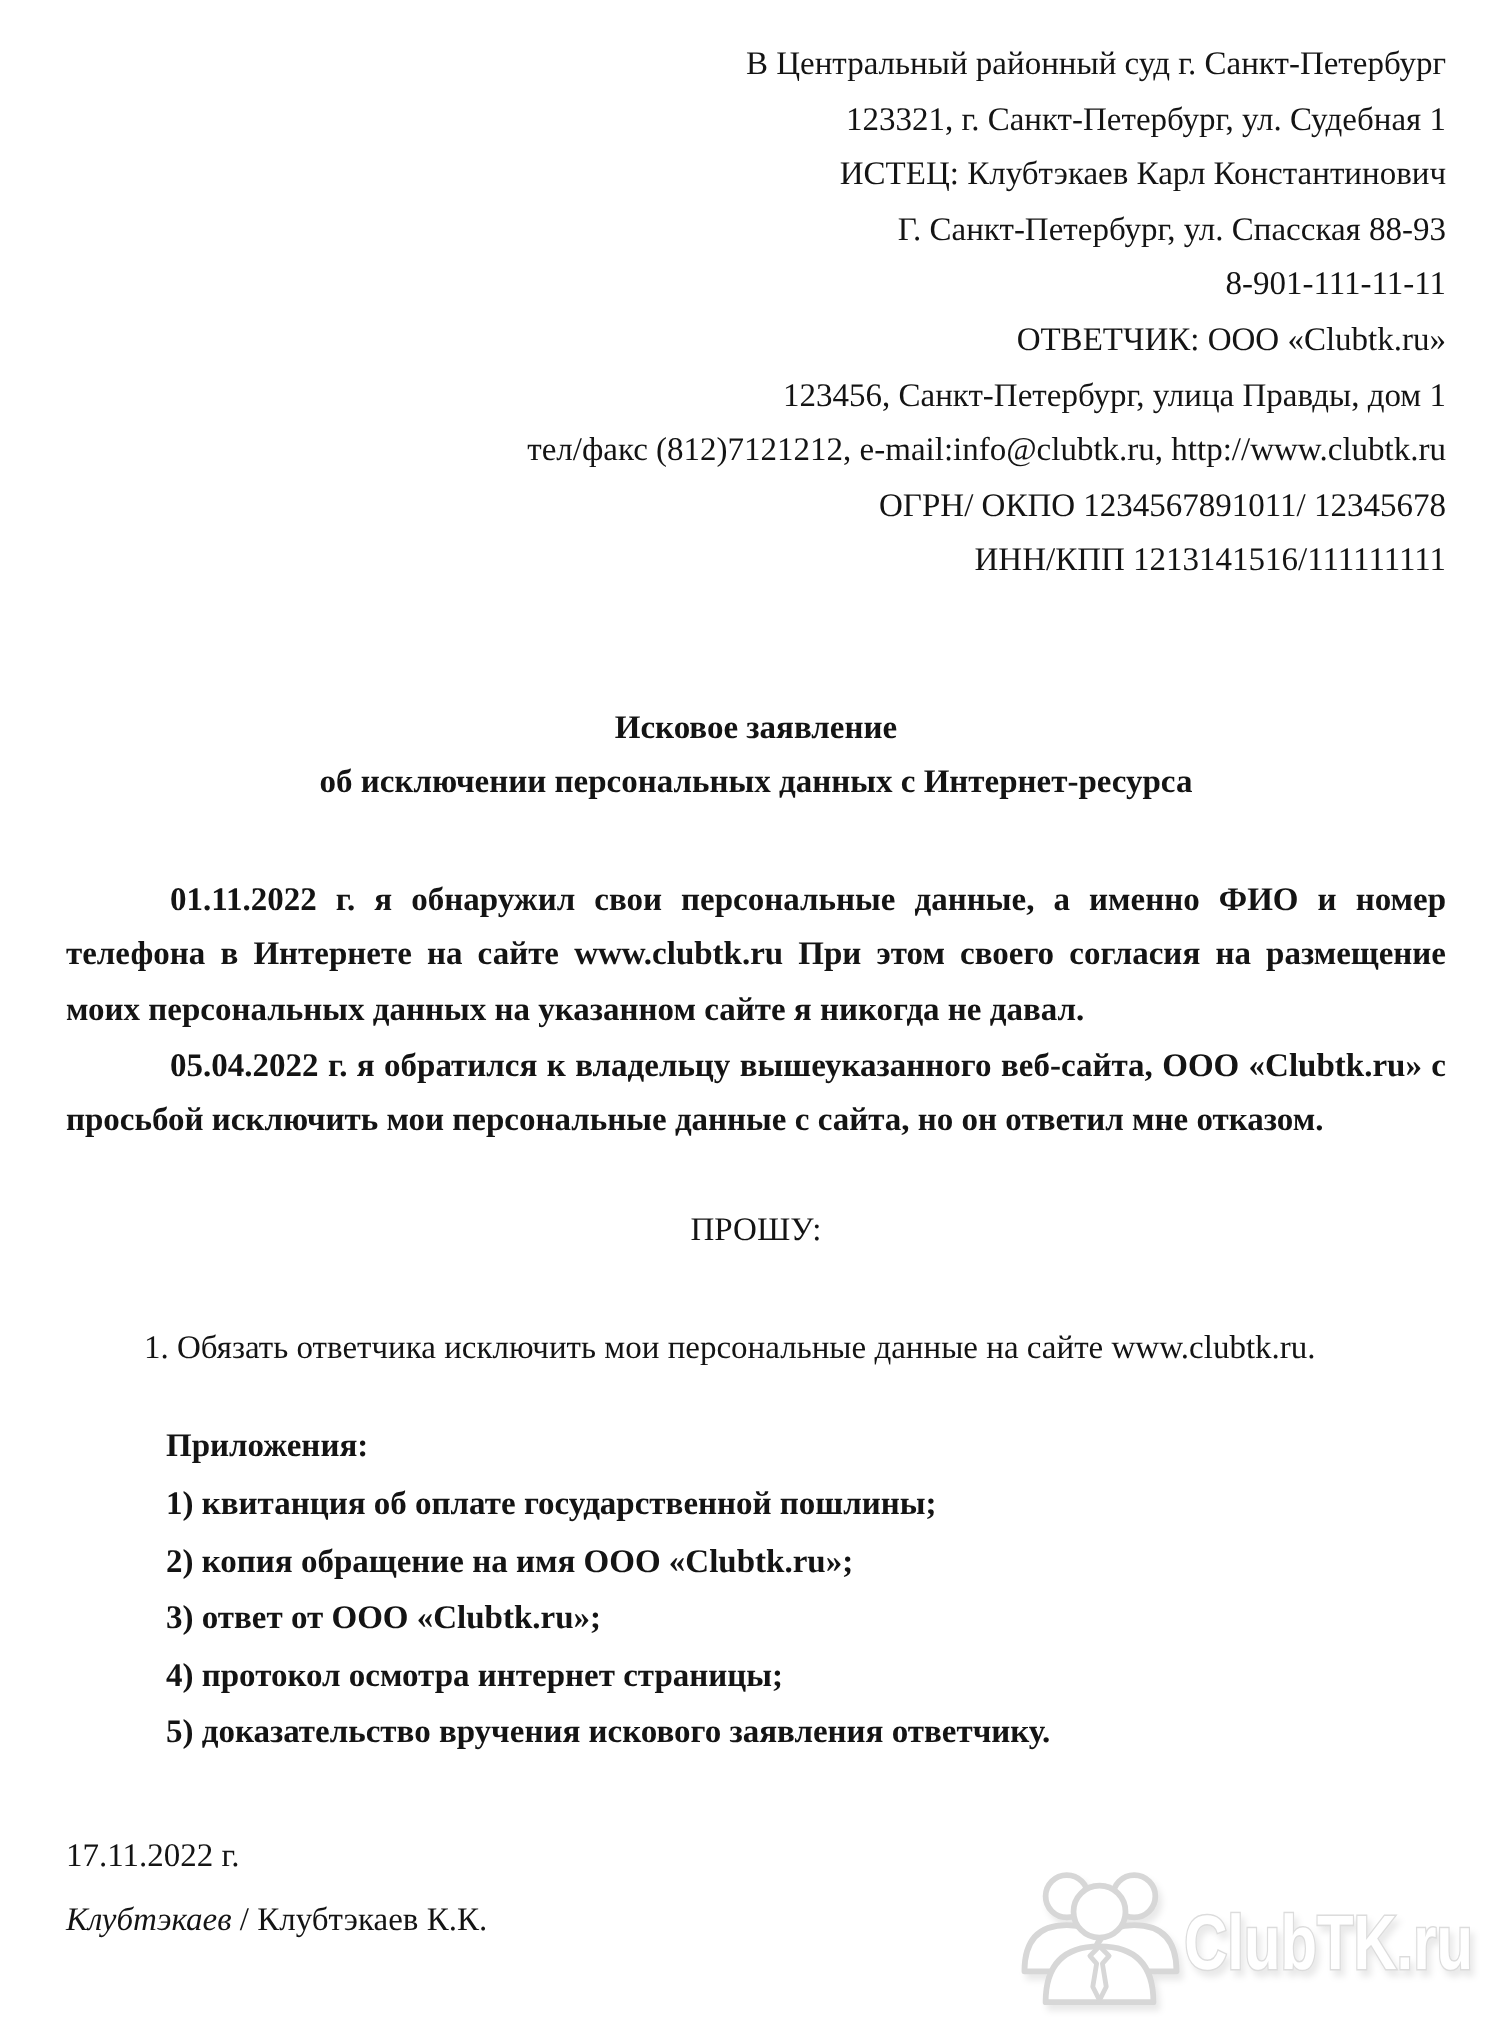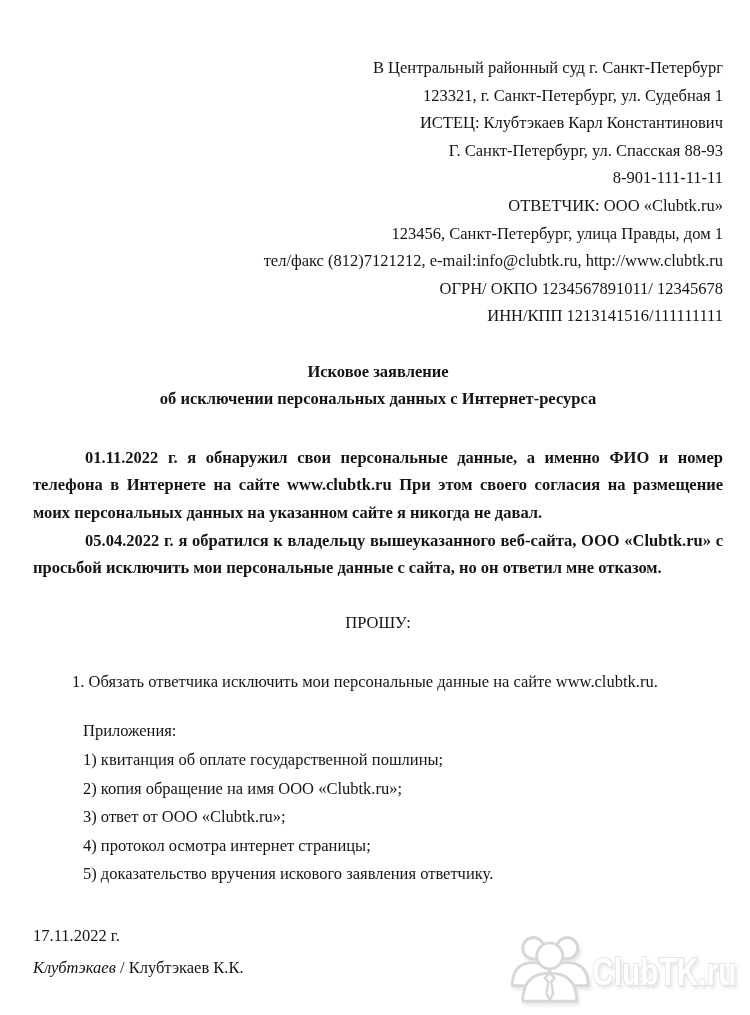--- a/index.html
+++ b/index.html
@@ -7,28 +7,28 @@
     position:relative;
     width:750px;height:1015px;
     background:#ffffff;
     overflow:hidden;
     font-family:"Liberation Serif","DejaVu Serif",serif;
     font-size:16.5px;
     line-height:27.6px;
     color:#141414;
   }
   .content{padding:18px 27px 0 33px;}
-  .header-block{text-align:right;margin-top:36px;}
+  .header-block{text-align:right;}
   .header-block div{white-space:nowrap;}
-  .title-block{text-align:center;font-weight:bold;}
+  .title-block{text-align:center;font-weight:bold;margin-top:28px;}
   .para{text-align:justify;text-indent:52px;font-weight:bold;}
   .center-line{text-align:center;}
   .request-item{padding-left:39px;}
   .attachments{line-height:28.6px;}
-  .attachments .att-item,.attachments .att-heading{padding-left:50px;}
+  .attachments .att-item,.attachments .att-heading{padding-left:50px;font-weight:bold;}
   .sig-line{margin-top:4px;}
   .sig-hand{font-style:italic;}
   .sp{width:100%;}
   .watermark{
     position:absolute;
     right:2px;bottom:12px;
     width:255px;height:77px;
     filter:drop-shadow(2px 3px 1.5px #e9e9e9);
   }
   .watermark svg{display:block;width:100%;height:100%;}

